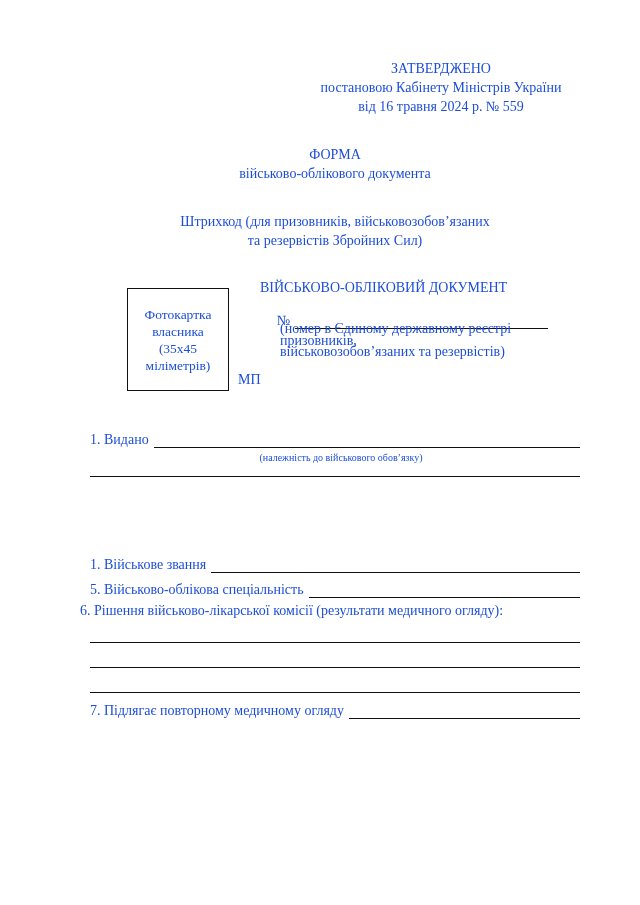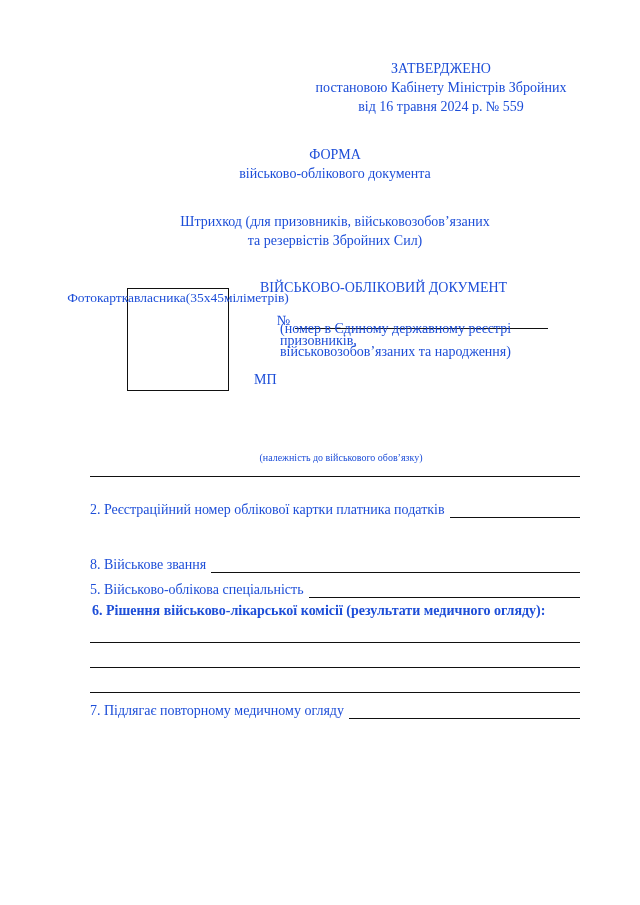--- a/index.html
+++ b/index.html
@@ -26,35 +26,35 @@
   }
   .barcode-heading {
     top:212px; left:90px; width:490px;
     text-align:center; line-height:19.2px;
   }
 
   
   .photo-box {
     left:127px; top:288px; width:100px; height:101px;
     border:1.5px solid #111;
-    display:flex; flex-direction:row; justify-content:center;
+    display:flex; flex-direction:column; justify-content:center;
     text-align:center; font-size:13.5px; line-height:17px;
   }
 
   
   .doc-title { top:280px; left:260px; width:280px; text-align:left; }
   .num-row {
     top:311px; left:277px; width:271px; height:18px;
     display:flex; align-items:flex-end; line-height:17px;
   }
   .num-caption {
     top:323px; left:280px; width:268px;
     font-size:14px; line-height:11.5px;
   }
-  .stamp { top:372px; left:254px; }
+  .stamp { top:372px; left:238px; }
 
   
   .row {
     left:90px; width:490px; height:18px;
     display:flex; align-items:flex-end; line-height:17px;
   }
   .lbl { white-space:pre; flex:0 0 auto; }
   .fill {
     flex:1 1 auto;
     border-bottom:1px solid #111;
@@ -64,30 +64,30 @@
   }
   .blank-line {
     left:90px; width:490px; height:0;
     border-top:1px solid #111;
   }
   .field-caption {
     left:90px; width:490px;
     text-align:center; font-size:10px; line-height:11px;
     text-indent:12px;
   }
-  .plain-label { left:92px; width:490px; line-height:18px;font-weight:bold; }
+  .plain-label { left:80px; width:490px; line-height:18px; }
 </style>
 </head>
 <body>
 
 <div class="page">
 
   <div class="abs approval">
     <div>ЗАТВЕРДЖЕНО</div>
-    <div>постановою Кабінету Міністрів Збройних</div>
+    <div>постановою Кабінету Міністрів України</div>
     <div>від 16 травня 2024 р. № 559</div>
   </div>
 
   <div class="abs barcode-heading">
     <div>Штрихкод (для призовників, військовозобов’язаних</div>
     <div>та резервістів Збройних Сил)</div>
   </div>
 
   <div class="abs form-heading">
     <div>ФОРМА</div>
@@ -103,37 +103,37 @@
 
   <div class="abs doc-title">ВІЙСЬКОВО-ОБЛІКОВИЙ ДОКУМЕНТ</div>
 
   <div class="abs num-row">
     <span class="lbl">№</span>
     <span class="fill"><span></span></span>
   </div>
 
   <div class="abs num-caption">
     <div>(номер в Єдиному державному реєстрі призовників,</div>
-    <div>військовозобов’язаних та народження)</div>
+    <div>військовозобов’язаних та резервістів)</div>
   </div>
 
   <div class="abs stamp">МП</div>
 
+  <div class="abs row" style="top:430px">
+    <span class="lbl">1. Видано</span>
+    <span class="fill"><span></span></span>
+  </div>
   <div class="abs field-caption" style="top:452px">(належність до військового обов’язку)</div>
 
   <div class="abs blank-line" style="top:476px"></div>
 
-  <div class="abs row" style="top:500px">
-    <span class="lbl">2. Реєстраційний номер облікової картки платника податків</span>
-    <span class="fill"><span></span></span>
-  </div>
 
 
   <div class="abs row" style="top:555px">
-    <span class="lbl">8. Військове звання</span>
+    <span class="lbl">1. Військове звання</span>
     <span class="fill"><span></span></span>
   </div>
 
   <div class="abs row" style="top:580px">
     <span class="lbl">5. Військово-облікова спеціальність</span>
     <span class="fill"><span></span></span>
   </div>
 
   <div class="abs plain-label" style="top:602px">6. Рішення військово-лікарської комісії (результати медичного огляду):</div>
   <div class="abs blank-line" style="top:642px"></div>

